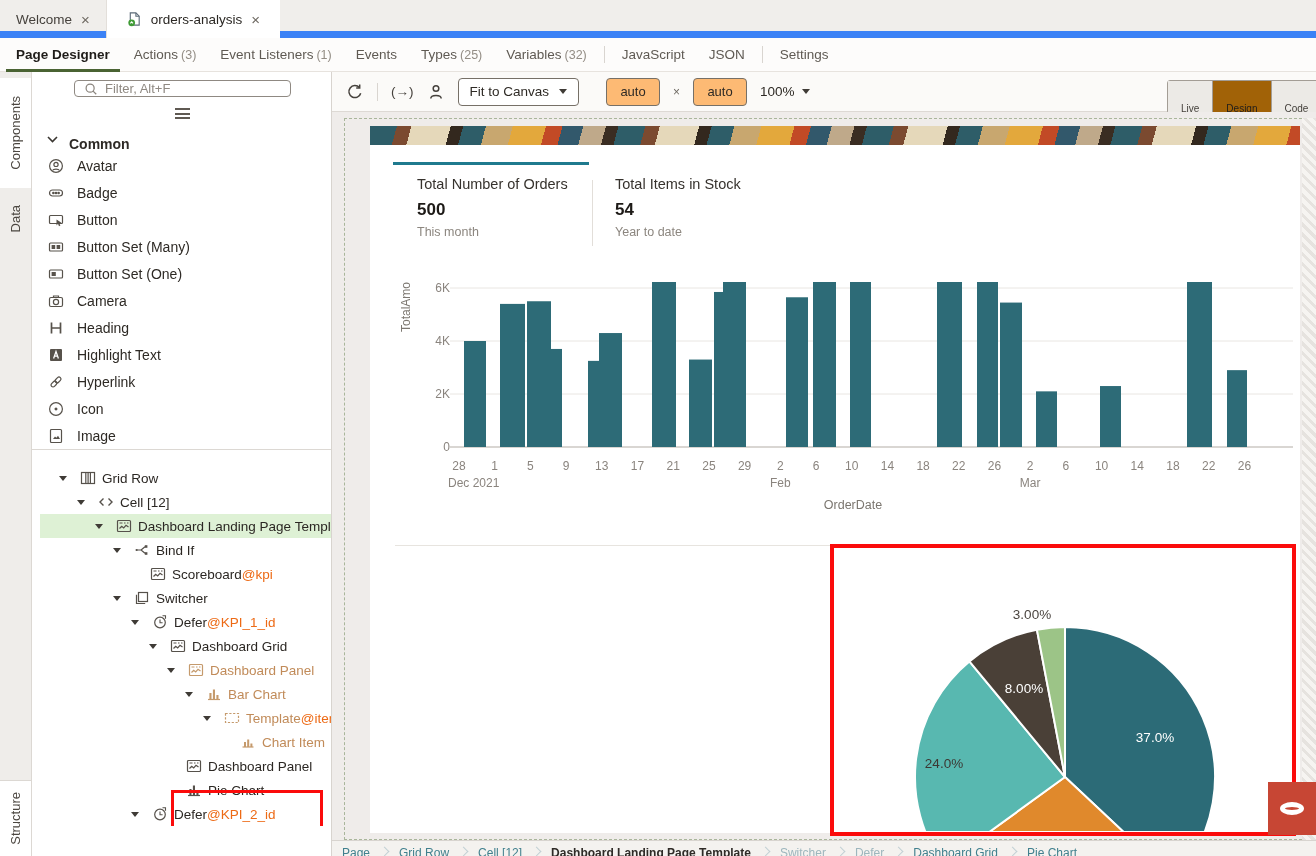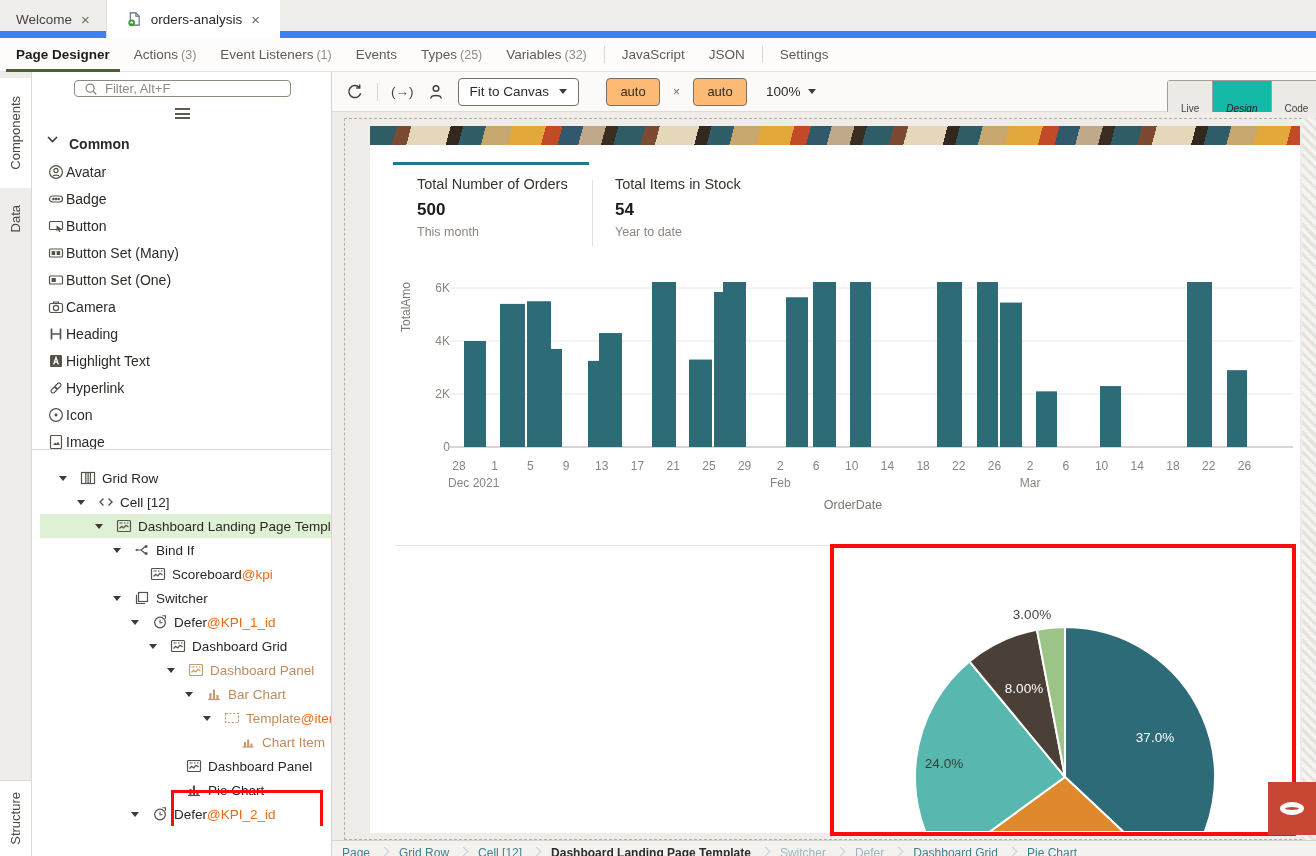--- a/index.html
+++ b/index.html
@@ -32,21 +32,21 @@
   .left { position:absolute; top:72px; left:32px; width:300px; bottom:0; background:#fff; border-right:1px solid #d8d4cf; }
   .comp-panel { position:absolute; top:0; left:0; right:0; height:378px; overflow:hidden; border-bottom:1px solid #dcd8d3; }
   .struct-panel { position:absolute; top:378px; left:0; right:0; bottom:0; overflow:hidden; }
   .searchrow { display:flex; align-items:center; margin:8px 10px 0 12px; gap:11px;flex-direction:column; }
   .searchbox { flex:1; height:28px; border:1px solid #8f8982; border-radius:4px; display:flex; align-items:center; padding:0 9px; gap:7px; background:#fff; }
   .searchbox input { border:0; outline:0; flex:1; font-size:13px; color:#55504a; background:transparent; font-family:inherit; }
   .searchbox input::placeholder { color:#8f8982; }
   .burger { width:15px; height:11px; border-top:2px solid #5f5952; border-bottom:2px solid #5f5952; position:relative; }
   .burger::after { content:""; position:absolute; left:0; right:0; top:2.5px; height:2px; background:#5f5952; }
   .section-hdr { display:flex; align-items:flex-start; gap:11px; margin:17px 0 6px 15px; font-weight:bold; font-size:14px; color:#2e2a26; }
-  .comp-item { display:flex; align-items:center; gap:2px; height:27px; padding-left:16px; font-size:14px; color:#2e2a25; }
+  .comp-item { display:flex; gap:13px; height:27px; padding-left:16px; font-size:14px; color:#2e2a25; }
   .comp-item .cicon { color:#57524b; display:flex; width:16px; }
 
   
   .tree { margin-top:16px; }
   .tree-row { height:24px; display:flex; align-items:center; font-size:13.5px; color:#2b2723; white-space:nowrap; margin-left:8px; overflow:hidden; }
   .tree-row.selected { background:#def1d5; }
   .tree-row .tcaret { width:23px; display:flex; justify-content:flex-start; padding-left:2px; flex:none; }
   .tree-row .tcaret i { border-left:4px solid transparent; border-right:4px solid transparent; border-top:5px solid #3f3b36; }
   .tree-row .tspacer { width:21px; flex:none; }
   .tree-row .ticon { width:16px; flex:none; display:flex; color:#56514b; }
@@ -63,21 +63,21 @@
   .tb-icon { display:flex; color:#45413c; }
   .paren-arrow { font-size:13.5px; color:#45413c; }
   .dd-btn { height:28px; border:1px solid #767067; border-radius:4px; background:#fff; display:flex; align-items:center; gap:10px; padding:0 11px; font-size:13.5px; color:#2e2a25; }
   .caret-down { border-left:4px solid transparent; border-right:4px solid transparent; border-top:5px solid #3f3b36; }
   .size-input { width:54px; height:28px; border:1px solid #767067; border-radius:4px; text-align:center; font-size:13px; color:#2e2a25; font-family:inherit; background:#fdba74; outline:none; }
   .x-lbl { color:#6e6962; font-size:12px; }
   .zoom-dd { display:flex; align-items:center; gap:7px; font-size:13.5px; color:#2e2a25; }
   .seg { position:absolute; left:835px; top:8px; display:flex; border:1px solid #a39d95; border-radius:3px; }
   .seg-btn { height:24px; line-height:23px; padding:16px 13px; font-size:10px; color:#45413c; background:#eceae6; border-left:1px solid #a39d95; }
   .seg-btn:first-child { border-left:none; }
-  .seg-btn.active { background:#14b8a6; color:#211e1b;font-style:italic; }
+  .seg-btn.active { background:#a16207; color:#211e1b; }
 
   
   .canvas { position:absolute; top:40px; left:0; right:0; bottom:0; background:#efecea; overflow:hidden; }
   .dashed-frame { position:absolute; left:12px; top:6px; width:963px; height:722px; border:1px dashed #a9b69b; }
   .page { position:absolute; left:38px; top:14px; width:930px; height:707px; background:#fff; }
   .banner { position:absolute; left:0; top:0; right:0; height:19px;
     background:repeating-linear-gradient(105deg,#2e5d68 0 26px,#7b4a30 26px 40px,#e5d8ba 40px 78px,#33281e 78px 90px,#2e5d68 90px 112px,#c8a76f 112px 138px,#e3a83c 138px 170px,#c24a26 170px 186px,#32586b 186px 206px,#bfa98a 206px 228px,#3a2d22 228px 240px); }
   .kpi-line { position:absolute; left:23px; top:36px; width:196px; height:3px; background:#1f7a8e; }
   .kpi { position:absolute; top:50px; }
   .kpi .kt { font-size:14.5px; color:#36322d; }
@@ -490,21 +490,21 @@
           <path d="M3.8 15.6c0-4.1 10.4-4.1 10.4 0"></path>
         </svg>
       </span>
     <button class="dd-btn">
       <span>Fit to Canvas</span>
       <span class="caret-down"></span>
     </button>
     <input class="size-input" style="margin-left: 14px;" value="auto">
     <span class="x-lbl">×</span>
     <input class="size-input" value="auto" style="">
-    <div class="zoom-dd" style="margin-left:6px">
+    <div class="zoom-dd" style="">
       <span>100%</span>
       <span class="caret-down"></span>
     </div>
     <div class="seg">
       <span class="seg-btn">Live</span>
       <span class="seg-btn active">Design</span>
       <span class="seg-btn">Code</span>
     </div>
   </div>
 

